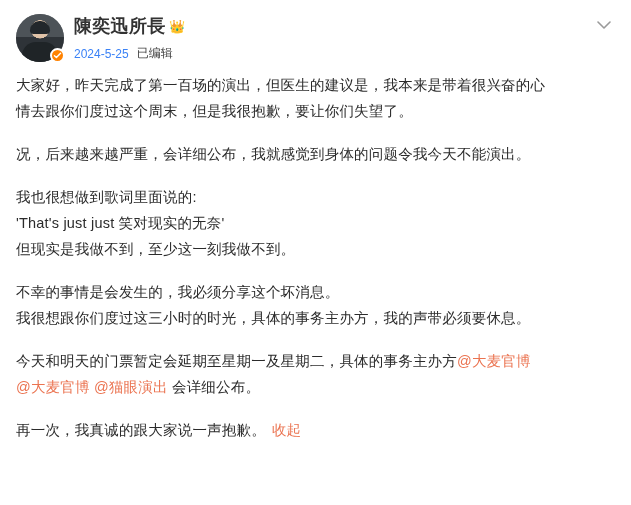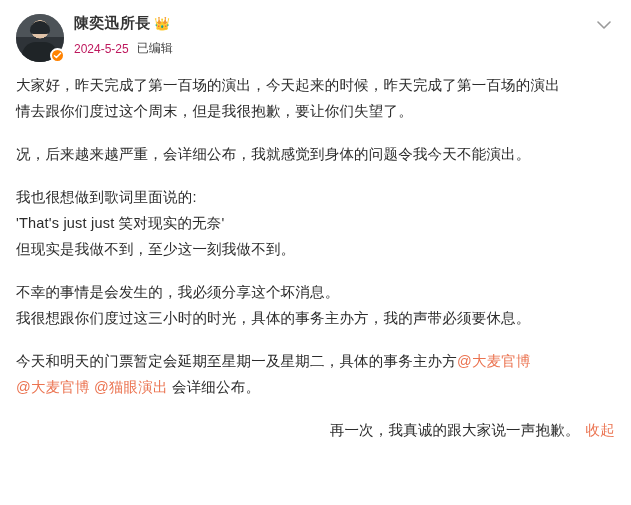--- a/index.html
+++ b/index.html
@@ -87,39 +87,39 @@
     padding-top: 2px;
     flex: 1 1 auto;
     min-width: 0;
   }
   .name-row {
     display: flex;
     align-items: center;
     gap: 4px;
   }
   .username {
-    font-size: 15px;
+    font-size: 18px;
     font-weight: bold;
     color: #333333;
     letter-spacing: 0.3px;
   }
   .crown-icon {
     font-size: 13px;
     line-height: 1;
     color: #f0a500;
   }
   .meta-row {
     margin-top: 7px;
     display: flex;
     align-items: center;
     gap: 8px;
     font-size: 12px;
     color: #999999;
   }
-  .meta-date { color: #be185d; }
+  .meta-date { color: #3b82f6; }
   .meta-edited { color: #404040; }
   .chevron-btn {
     position: absolute;
     right: 0;
     top: 2px;
     width: 22px;
     height: 22px;
     display: flex;
     align-items: center;
     justify-content: center;
@@ -132,21 +132,20 @@
     font-size: 14.5px;
     line-height: 26px;
     color: #2b2b2b;
     letter-spacing: 0.2px;
   }
   .para {
     margin: 0 0 17px 0;
   }
   .para:last-child {
     margin-bottom: 15px;
-    text-align: right;
   }
   .line { display: block; }
   .mention {
     color: #eb7350;
   }
   .collapse-link {
     color: #eb7350;
     cursor: pointer;
     margin-left: 6px;
   }
@@ -184,21 +183,21 @@
     <div class="chevron-btn">
       <svg width="14" height="9" viewBox="0 0 14 9" aria-hidden="true">
         <path d="M1 1 L7 7 L13 1" fill="none" stroke="#9a9a9a" stroke-width="1.6" stroke-linecap="round" stroke-linejoin="round"></path>
       </svg>
     </div>
   </div>
 
   <div class="content">
 
     <p class="para">
-      <span class="line">大家好，昨天完成了第一百场的演出，今天起来的时候，昨天完成了第一百场的演出</span>
+      <span class="line">大家好，昨天完成了第一百场的演出，但医生的建议是，我本来是带着很兴奋的心</span>
       <span class="line">情去跟你们度过这个周末，但是我很抱歉，要让你们失望了。</span>
     </p>
 
     <p class="para">
       <span class="line">况，后来越来越严重，会详细公布，我就感觉到身体的问题令我今天不能演出。</span>
     </p>
 
     <p class="para">
       <span class="line">我也很想做到歌词里面说的:</span>
       <span class="line">'That's just just 笑对现实的无奈'</span>

